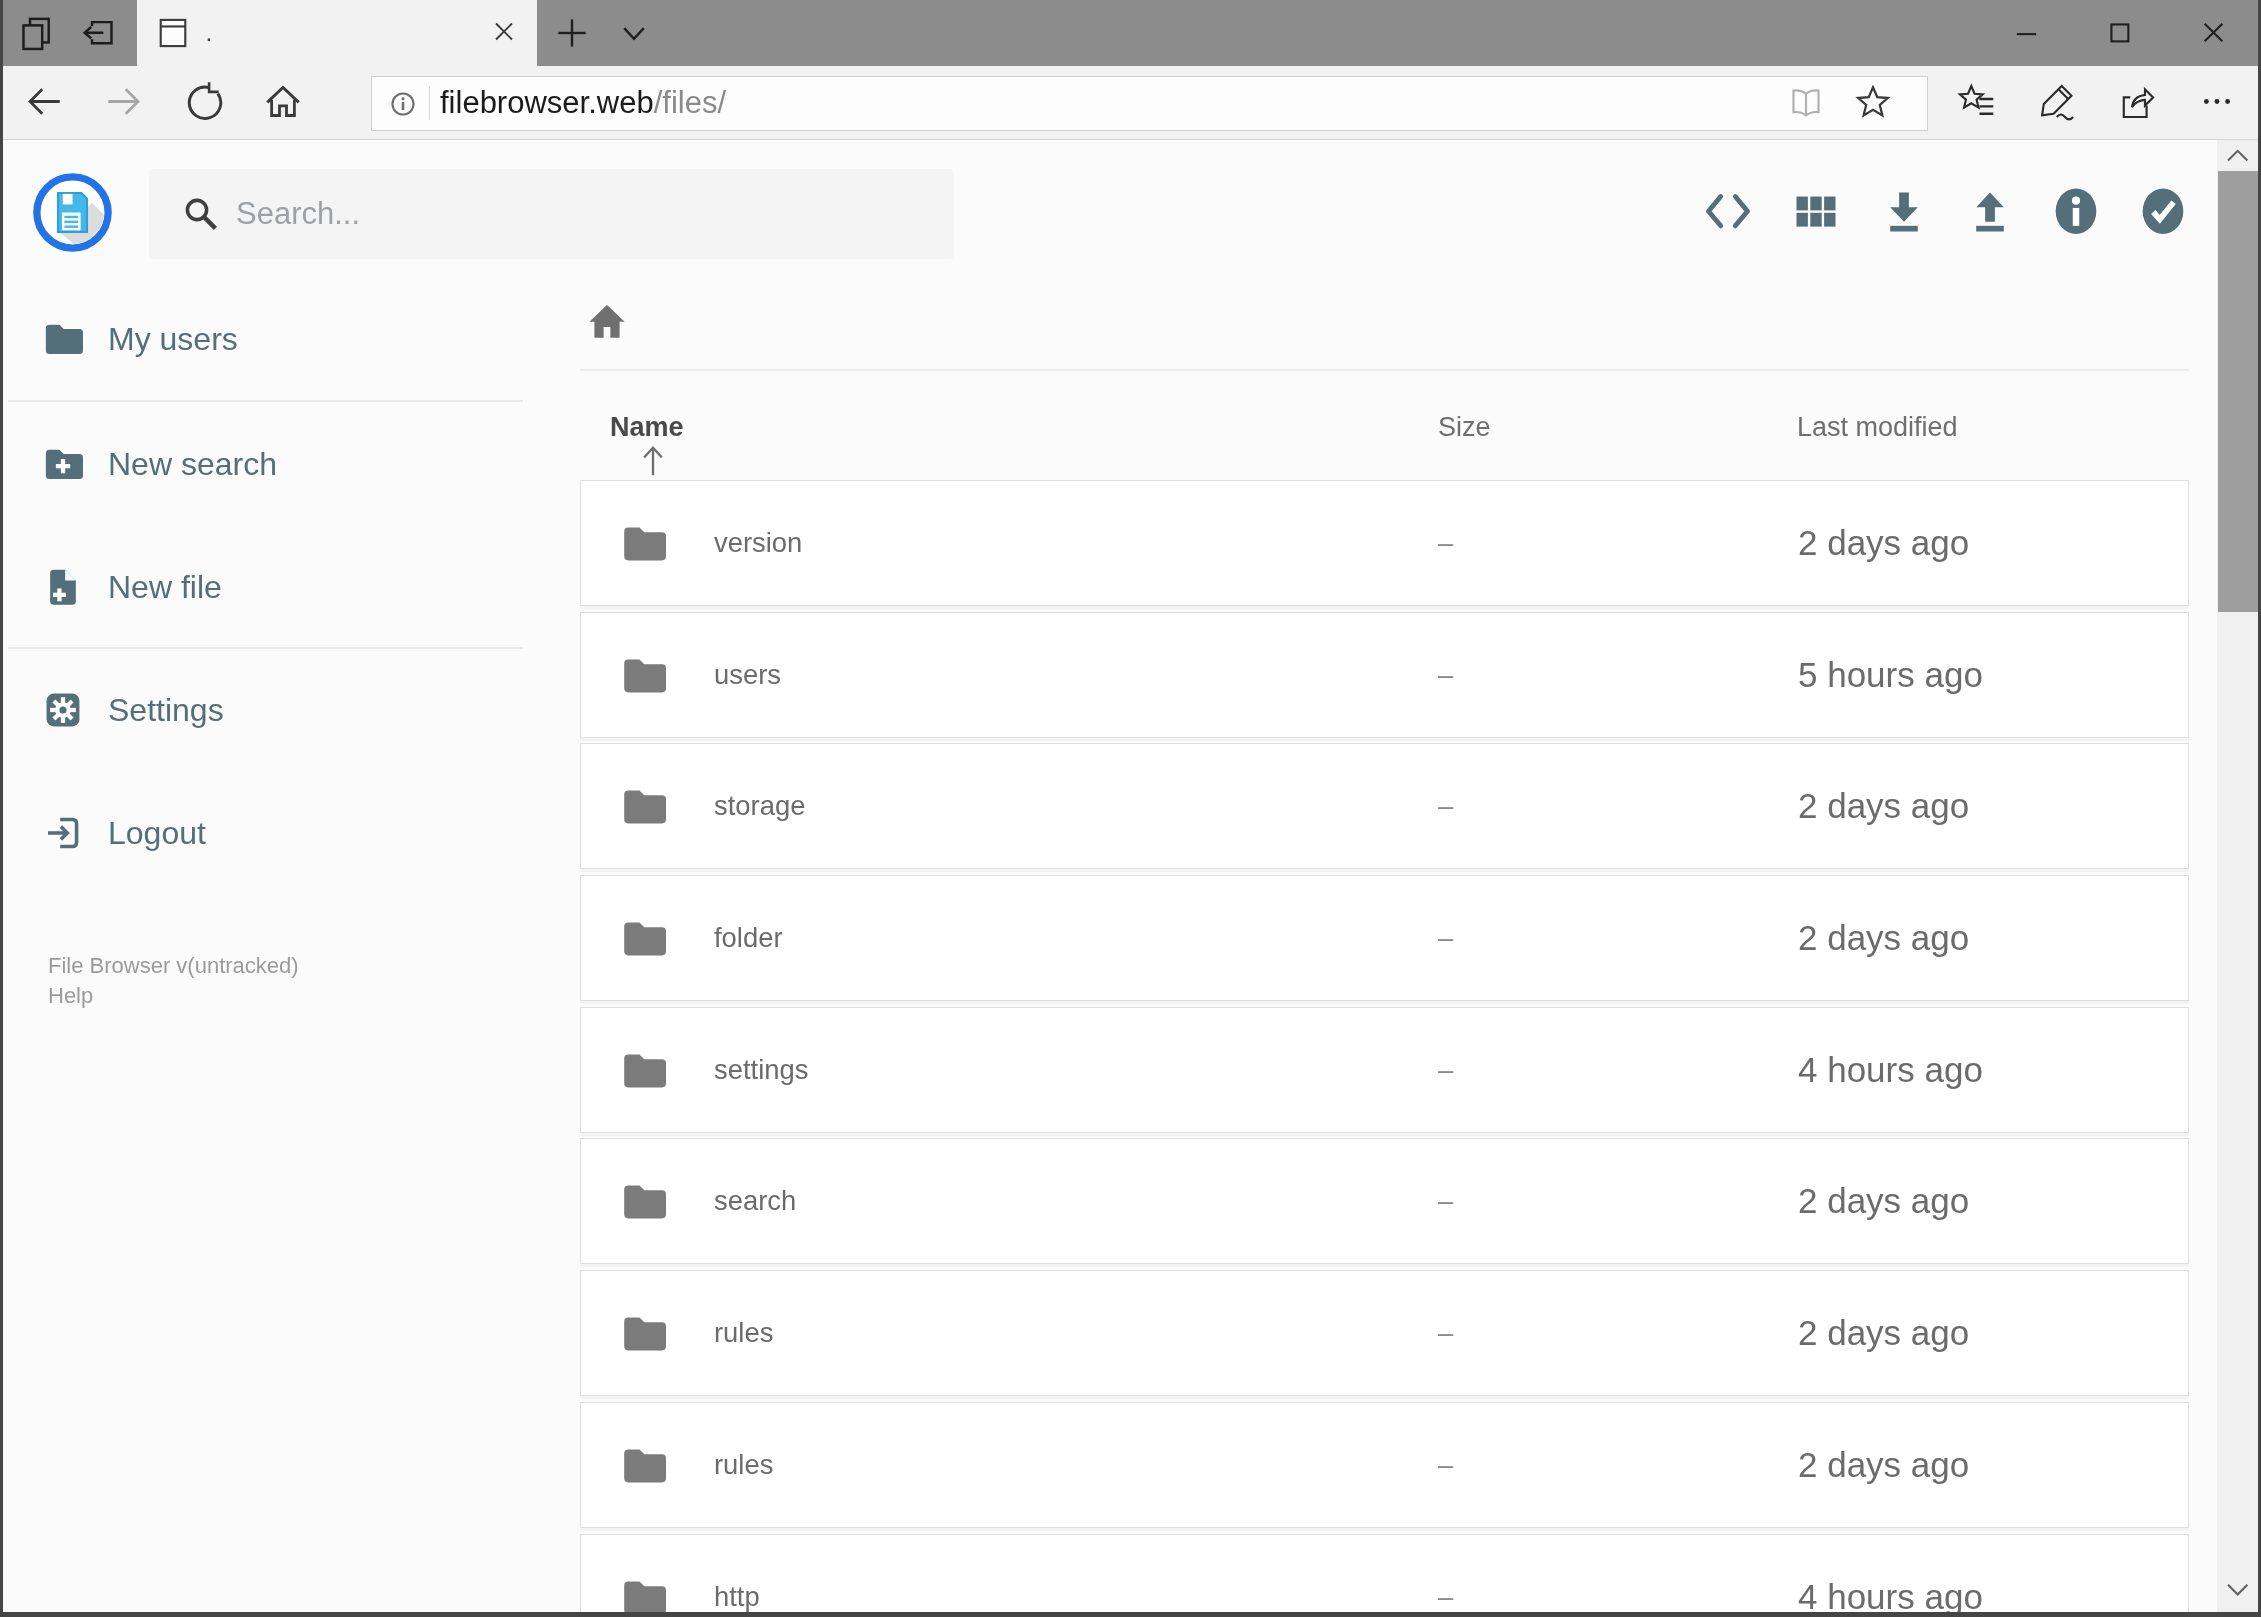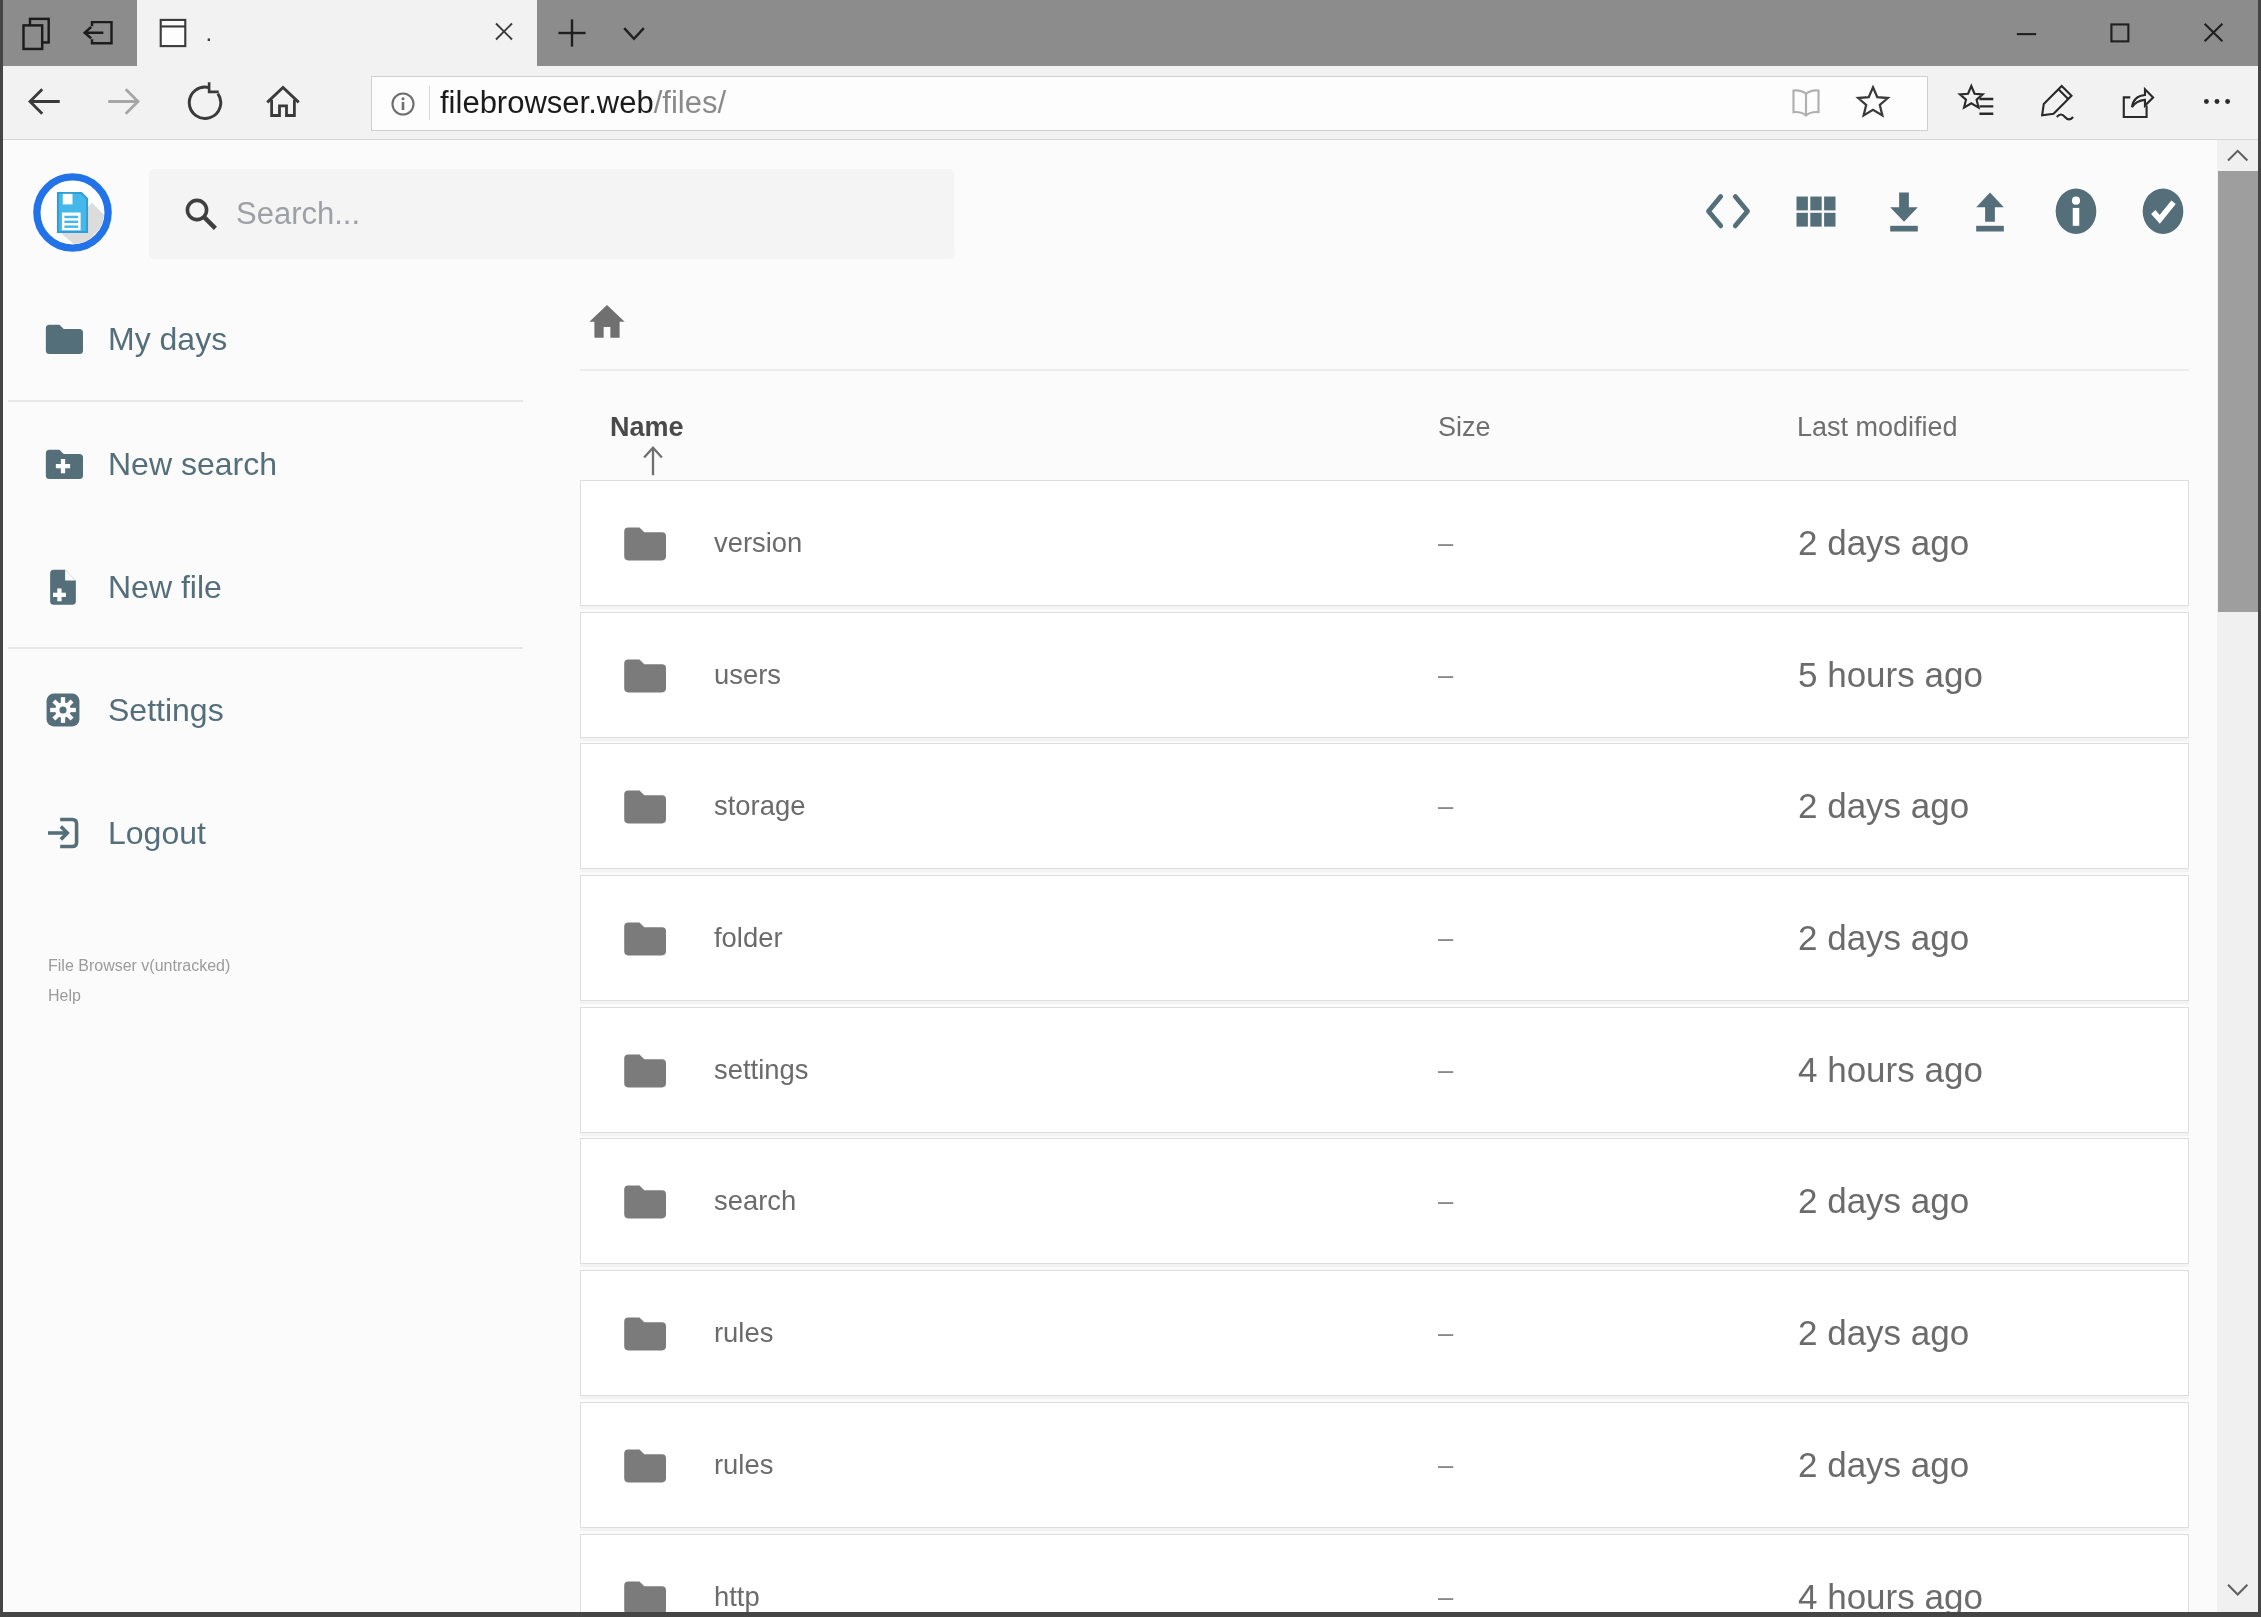--- a/index.html
+++ b/index.html
@@ -33,21 +33,21 @@
   .logo { position:absolute; left:31.5px; top:172px; width:81px; height:81px; }
   .searchbar { position:absolute; left:149px; top:169px; width:805px; height:90px; background:#f4f4f4; border-radius:4.8px; display:flex; align-items:center; }
   .search-input { position:absolute; left:87px; top:0; width:694px; height:90px; border:none; outline:none; background:transparent; font-size:31px; color:#701a75; font-family:inherit; }
   .search-input::placeholder { color:#9da1a6; }
   .act-ic { position:absolute; top:186px; width:52px; height:52px; transform:translateX(-50%); cursor:pointer; }
 
   
   .side-item { position:absolute; left:43px; height:50px; display:flex; align-items:center; cursor:pointer; }
   .side-item .lbl { margin-left:25px; font-size:32px; color:#546e7a; }
   .side-div { position:absolute; left:8px; width:515px; height:1.6px; background:#e8e8e8; }
-  .side-foot { position:absolute; left:48px; top:951px; font-size:16px; color:#9b9b9b; line-height:30px; }
+  .side-foot { position:absolute; left:48px; top:951px; font-size:22px; color:#9b9b9b; line-height:30px; }
   .side-foot span { display:block; }
 
   
   .crumb-home { position:absolute; left:586px; top:300px; width:42px; height:42px; cursor:pointer; }
   .crumb-div { position:absolute; left:580px; top:369px; width:1609px; height:1.6px; background:#ececec; }
   .th { position:absolute; top:412px; font-size:27px; color:#6f6f6f; font-weight:500; }
   .th-name { left:610px; color:#4a4a4a; font-weight:700; display:flex; align-items:center; cursor:pointer;flex-direction:column; }
   .th-name svg { margin-left:13px; }
   .th-size { left:1438px; }
   .th-mod  { left:1797px; }
@@ -314,21 +314,21 @@
     <svg width="52" height="52" viewBox="0 0 64 64">
       <ellipse cx="32" cy="31" rx="25" ry="28" fill="#546e7a"></ellipse>
       <polyline points="20,32 28,41 45,20" fill="none" stroke="#ffffff" stroke-width="7"></polyline>
     </svg>
   </span>
 
   <div class="side-item" style="top:314px">
     <svg width="40" height="40" viewBox="0 0 56 56">
       <path d="M4 13 q0-5 5-5 h14 l6 6 h22 q5 0 5 5 v25 q0 5-5 5 H9 q-5 0-5-5 z" fill="#546e7a"></path>
     </svg>
-    <span class="lbl">My days</span>
+    <span class="lbl">My users</span>
   </div>
   <div class="side-div" style="top:400px"></div>
 
   <div class="side-item" style="top:439px">
     <svg width="40" height="40" viewBox="0 0 56 56">
       <path d="M4 13 q0-5 5-5 h14 l6 6 h22 q5 0 5 5 v25 q0 5-5 5 H9 q-5 0-5-5 z" fill="#546e7a"></path>
       <g fill="#ffffff">
           <rect x="25" y="21" width="6" height="20"></rect>
           <rect x="18" y="28" width="20" height="6"></rect>
         </g>

